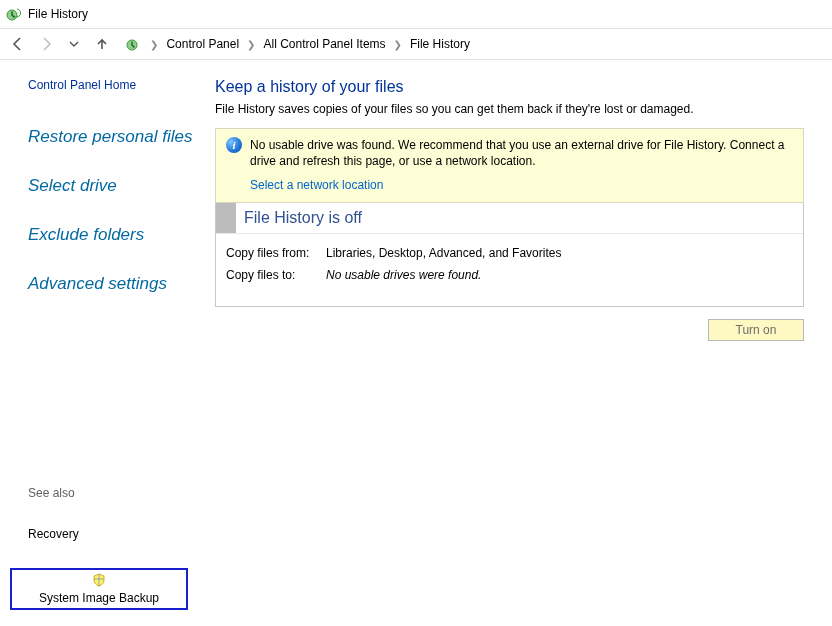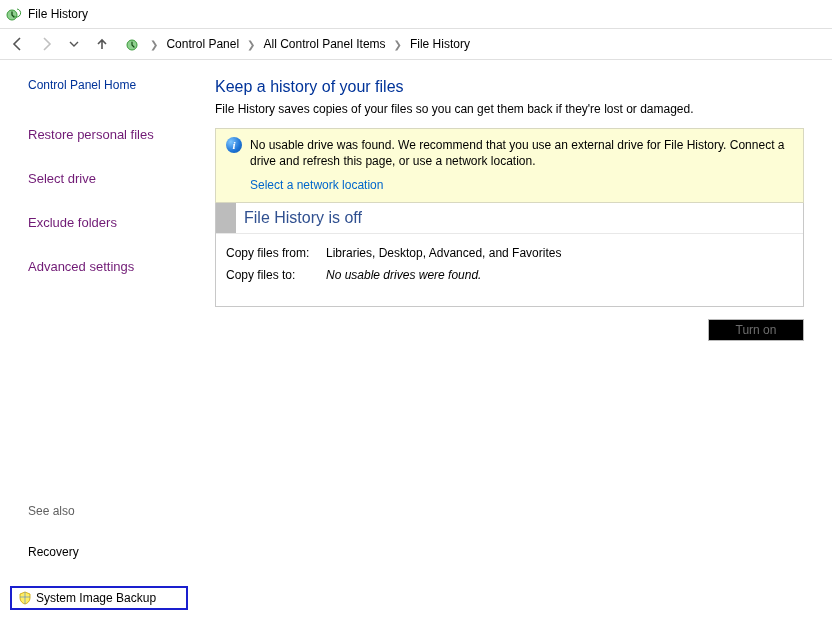--- a/index.html
+++ b/index.html
@@ -79,24 +79,25 @@
     flex-direction: column;
     gap: 19px;
   }
   .sidebar .home-link {
     color: #003399;
     font-size: 12px;
     margin-bottom: 16px;
     cursor: pointer;
   }
   .sidebar .side-link {
-    color: #701a75;
-    font-size: 13px;
+    color: #0369a1;
+    font-size: 17px;
     margin-bottom: 10px;
     cursor: pointer;
+    font-style: italic;
   }
   .sidebar .spacer { flex: 1; }
   .sidebar .see-also {
     color: #606060;
     font-size: 12px;
     margin-bottom: 8px;
   }
   .sidebar .see-link {
     font-size: 12px;
     margin-bottom: 8px;
@@ -106,20 +107,21 @@
     align-items:center;
     gap:4px;
   }
   .sidebar .highlighted {
     border: 2px solid #1a1fce;
     padding: 3px 6px;
     margin-left: -18px;
     margin-right: -4px;
     width: 178px;
     box-sizing: border-box;
+    flex-direction: column;
   }
 
   .content {
     flex: 1;
     padding: 18px 28px 10px 10px;
     box-sizing: border-box;
   }
   .page-title {
     color: #003399;
     font-size: 16px;
@@ -180,21 +182,21 @@
   .kv-row .v.italic { font-style: italic; }
 
   .actions {
     display:flex;
     justify-content:flex-end;
     margin-top: 12px;
   }
   .turn-on-btn {
     min-width: 74px;
     height: 20px;
-    background: #000000;
+    background: #fef9c3;
     border: 1px solid #b9b9b9;
     color: #6d6d6d;
     font-size: 12px;
     padding: 0 10px;
     display:flex; align-items:center; justify-content:center;
   }
 
   
   svg { display:block; }
 </style>

